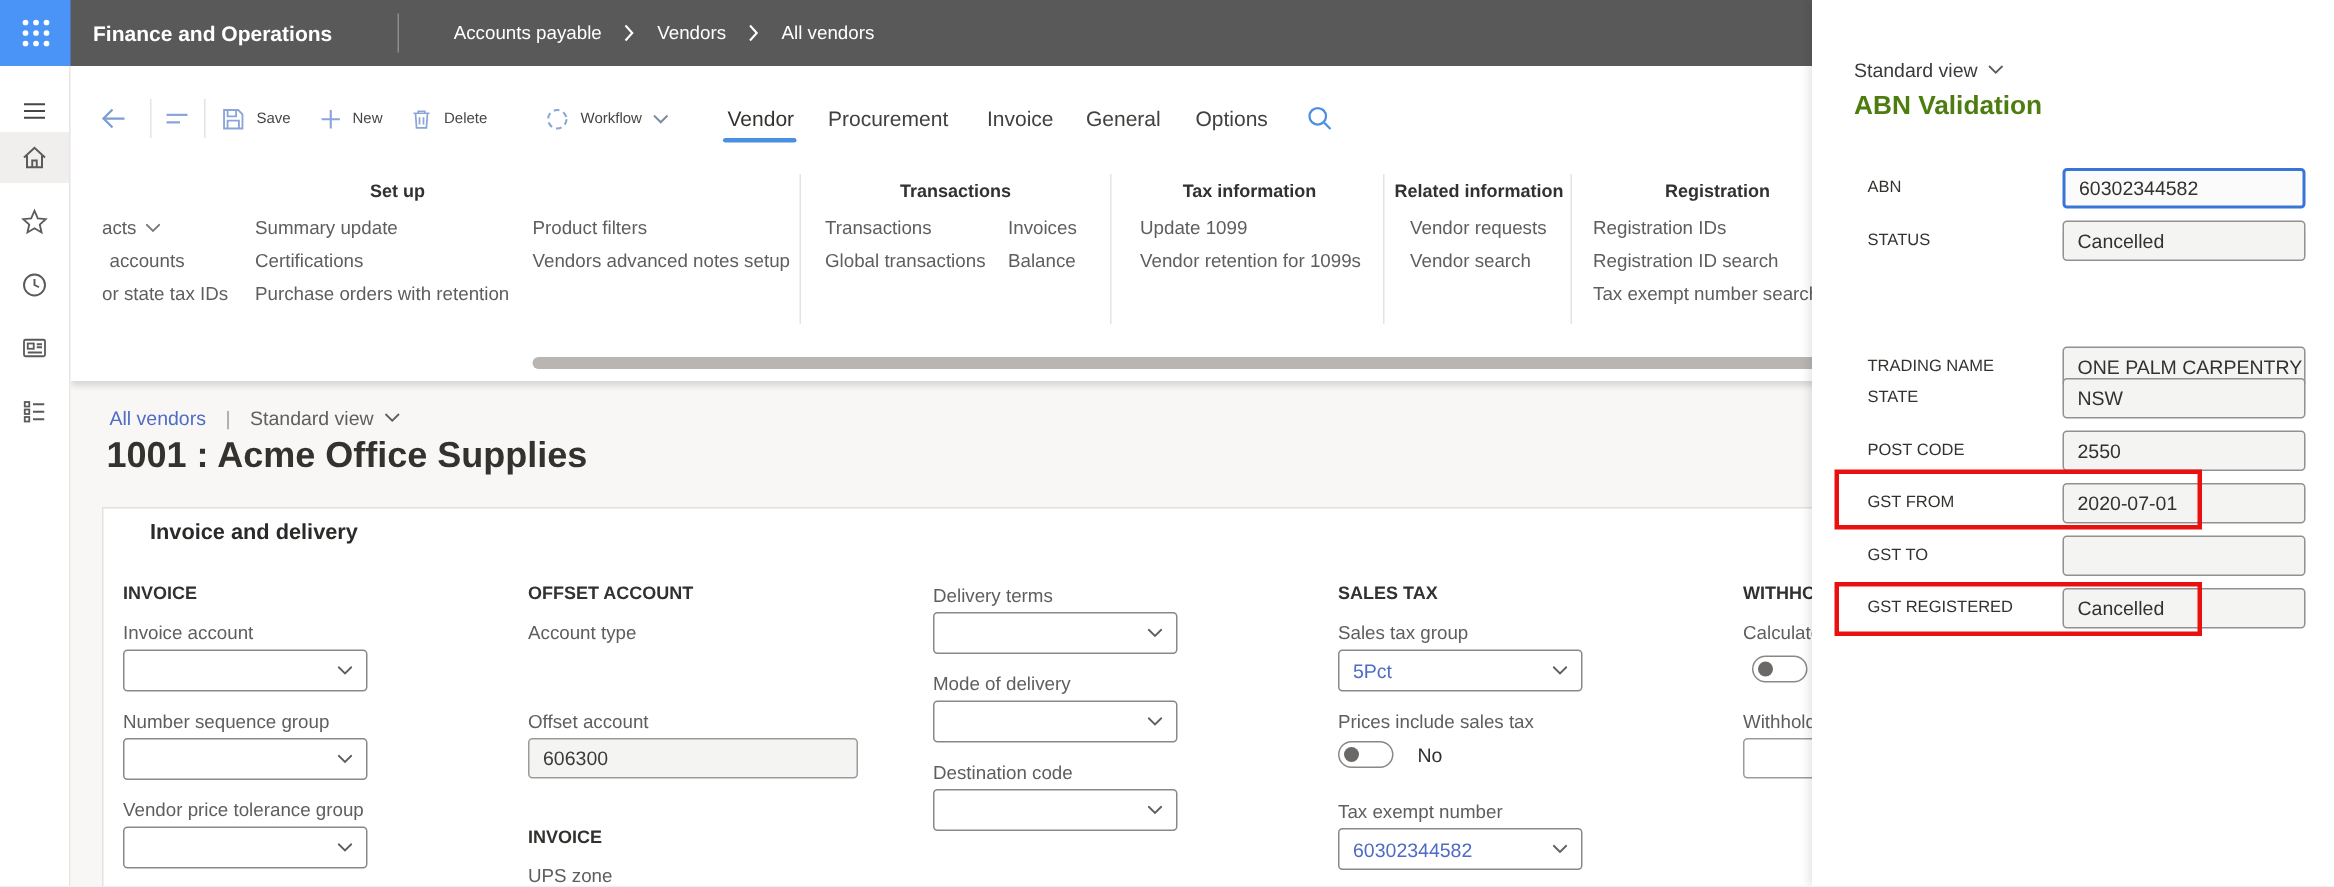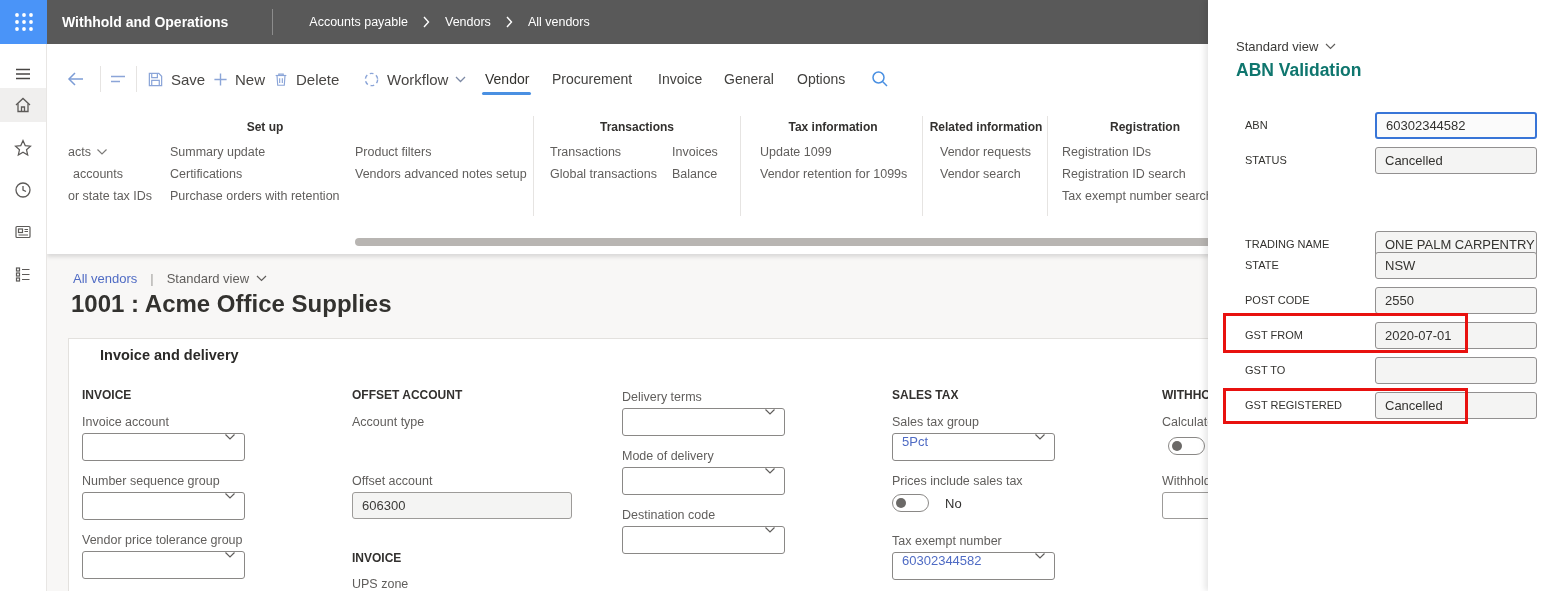--- a/index.html
+++ b/index.html
@@ -17,52 +17,52 @@
   .waffle{width:47px;height:44px;background:var(--waffle);display:flex;align-items:center;justify-content:center;flex:0 0 47px;}
   .appname{color:#fff;font-size:14px;font-weight:700;margin-left:15px;white-space:nowrap;}
   .tb-div{width:1px;height:26px;background:#8c8c8c;margin-left:44px;}
   .crumbs{display:flex;align-items:center;gap:15px;margin-left:36px;color:#fff;font-size:12.5px;}
   
   .sidebar{position:absolute;left:0;top:44px;width:47px;height:547px;background:#fff;border-right:1px solid #e8e6e4;z-index:6;}
   .sb-active{position:absolute;left:0;top:44px;width:46px;height:34px;background:#f0efee;}
   .sb-ic{position:absolute;left:13px;width:20px;height:20px;}
   
   .actionpane{position:absolute;left:47px;top:44px;width:1509px;height:210px;background:#fff;z-index:3;box-shadow:0 3px 4px rgba(0,0,0,.12);}
-  .abtn{position:absolute;top:24px;display:flex;align-items:center;gap:7px;font-size:15px;color:#484644;height:22px;cursor:pointer;white-space:nowrap;}
+  .abtn{position:absolute;top:24px;display:flex;align-items:center;gap:7px;font-size:10px;color:#484644;height:22px;cursor:pointer;white-space:nowrap;}
   .ap-div{position:absolute;top:22px;width:1px;height:26px;background:#e6e4e2;}
   .tab{position:absolute;top:24px;font-size:14px;color:#42413f;height:22px;line-height:22px;cursor:pointer;}
   .tab.active{color:#33322f;}
   .tab-underline{position:absolute;top:48px;height:3px;background:var(--accent);border-radius:2px;}
   .ghd{position:absolute;top:76px;transform:translateX(-50%);font-size:12px;font-weight:700;color:#33312f;white-space:nowrap;}
   .rlink{position:absolute;font-size:12.5px;color:var(--muted);white-space:nowrap;cursor:pointer;display:flex;align-items:center;gap:6px;}
   .rg-div{position:absolute;top:72px;width:1px;height:100px;background:#e6e4e2;}
   .hscroll{position:absolute;left:308px;top:194px;width:860px;height:8px;border-radius:4px;background:#b8b5b2;}
   
   .content-bg{position:absolute;left:47px;top:254px;width:1509px;height:337px;background:#f8f7f6;z-index:1;}
   .viewrow{position:absolute;left:73px;top:271px;display:flex;align-items:center;gap:13px;font-size:13px;z-index:2;}
   .linkblue{color:var(--link);cursor:pointer;}
   .pipe{color:#a19f9d;}
   .viewsel{color:var(--muted);display:flex;align-items:center;gap:7px;cursor:pointer;}
   .rectitle{position:absolute;left:71px;top:290px;font-size:24px;font-weight:600;color:#33322f;z-index:2;}
   .card{position:absolute;left:68px;top:338px;width:1488px;height:253px;background:#fff;border:1px solid #e3e1de;border-bottom:none;z-index:2;}
   .cardhdr{position:absolute;left:100px;top:347px;font-size:14.5px;font-weight:600;color:#2b2a28;z-index:2;cursor:pointer;}
   .fghd{position:absolute;font-size:12px;font-weight:700;color:#33312f;z-index:2;white-space:nowrap;}
   .flbl{position:absolute;font-size:12.5px;color:var(--muted);z-index:2;white-space:nowrap;}
   .ddl{position:absolute;width:163px;height:28px;border:1px solid var(--bdr);border-radius:3px;background:#fff;z-index:2;
-       display:flex;padding:0 9px;font-size:13px;cursor:pointer;}
+       display:flex;align-items:center;padding:0 9px;font-size:13px;cursor:pointer;}
   .ddl .chev{margin-left:auto;}
   .dis{position:absolute;height:27px;border:1px solid #9d9b99;border-radius:3px;background:var(--disfill);z-index:2;
        display:flex;align-items:center;padding:0 9px;font-size:13px;color:#3b3a38;}
   .toggle{position:absolute;width:37px;height:18px;border:1px solid var(--bdr);border-radius:10px;background:#fff;z-index:2;cursor:pointer;}
   .toggle .knob{position:absolute;left:3px;top:3px;width:10px;height:10px;border-radius:50%;background:#6b6967;}
   .togglelbl{position:absolute;font-size:13px;color:var(--txt);z-index:2;}
   
   .panel{position:absolute;left:1208px;top:0;width:348px;height:591px;background:#fff;z-index:10;box-shadow:-3px 0 6px rgba(0,0,0,.10);}
   .pview{position:absolute;left:28px;top:39px;font-size:13px;color:#3b3a38;display:flex;align-items:center;gap:7px;cursor:pointer;}
-  .ptitle{position:absolute;left:28px;top:60px;font-size:17.5px;font-weight:600;color:#0f766e;}
+  .ptitle{position:absolute;left:28px;top:60px;font-size:17.5px;font-weight:600;color:#4d7c0f;}
   .prow{position:absolute;left:0;width:419px;height:27px;padding-left:44px;}
   .plabel{position:absolute;left:37px;top:7px;font-size:11px;color:#33322f;white-space:nowrap;}
   .pinput{position:absolute;left:167px;top:0;width:162px;height:27px;border:1px solid #929090;border-radius:3px;background:var(--disfill);
           font-size:13px;color:#33322f;line-height:25px;padding:0 9px;overflow:hidden;white-space:nowrap;}
   .pinput.focus{border:2px solid #3875d7;background:#fbfbfb;line-height:23px;}
   .redbox{position:absolute;border:3px solid var(--red);z-index:11;pointer-events:none;}
   svg{display:block;}
 </style>
 </head>
 <body>
@@ -78,21 +78,21 @@
             <circle cx="18" cy="4" r="1.9"></circle>
           <circle cx="4" cy="11" r="1.9"></circle>
             <circle cx="11" cy="11" r="1.9"></circle>
             <circle cx="18" cy="11" r="1.9"></circle>
           <circle cx="4" cy="18" r="1.9"></circle>
             <circle cx="11" cy="18" r="1.9"></circle>
             <circle cx="18" cy="18" r="1.9"></circle>
         </g>
       </svg>
     </div>
-    <div class="appname">Withhold and Operations</div>
+    <div class="appname">Finance and Operations</div>
     <div class="tb-div"></div>
     <div class="crumbs">
       <span>Accounts payable</span>
       <svg width="7" height="12" viewBox="0 0 7 12">
           <polyline points="1,1 5.5,6 1,11" fill="none" stroke="#fff" stroke-width="1.4"></polyline>
         </svg>
       <span>Vendors</span>
       <svg width="7" height="12" viewBox="0 0 7 12">
           <polyline points="1,1 5.5,6 1,11" fill="none" stroke="#fff" stroke-width="1.4"></polyline>
         </svg>

